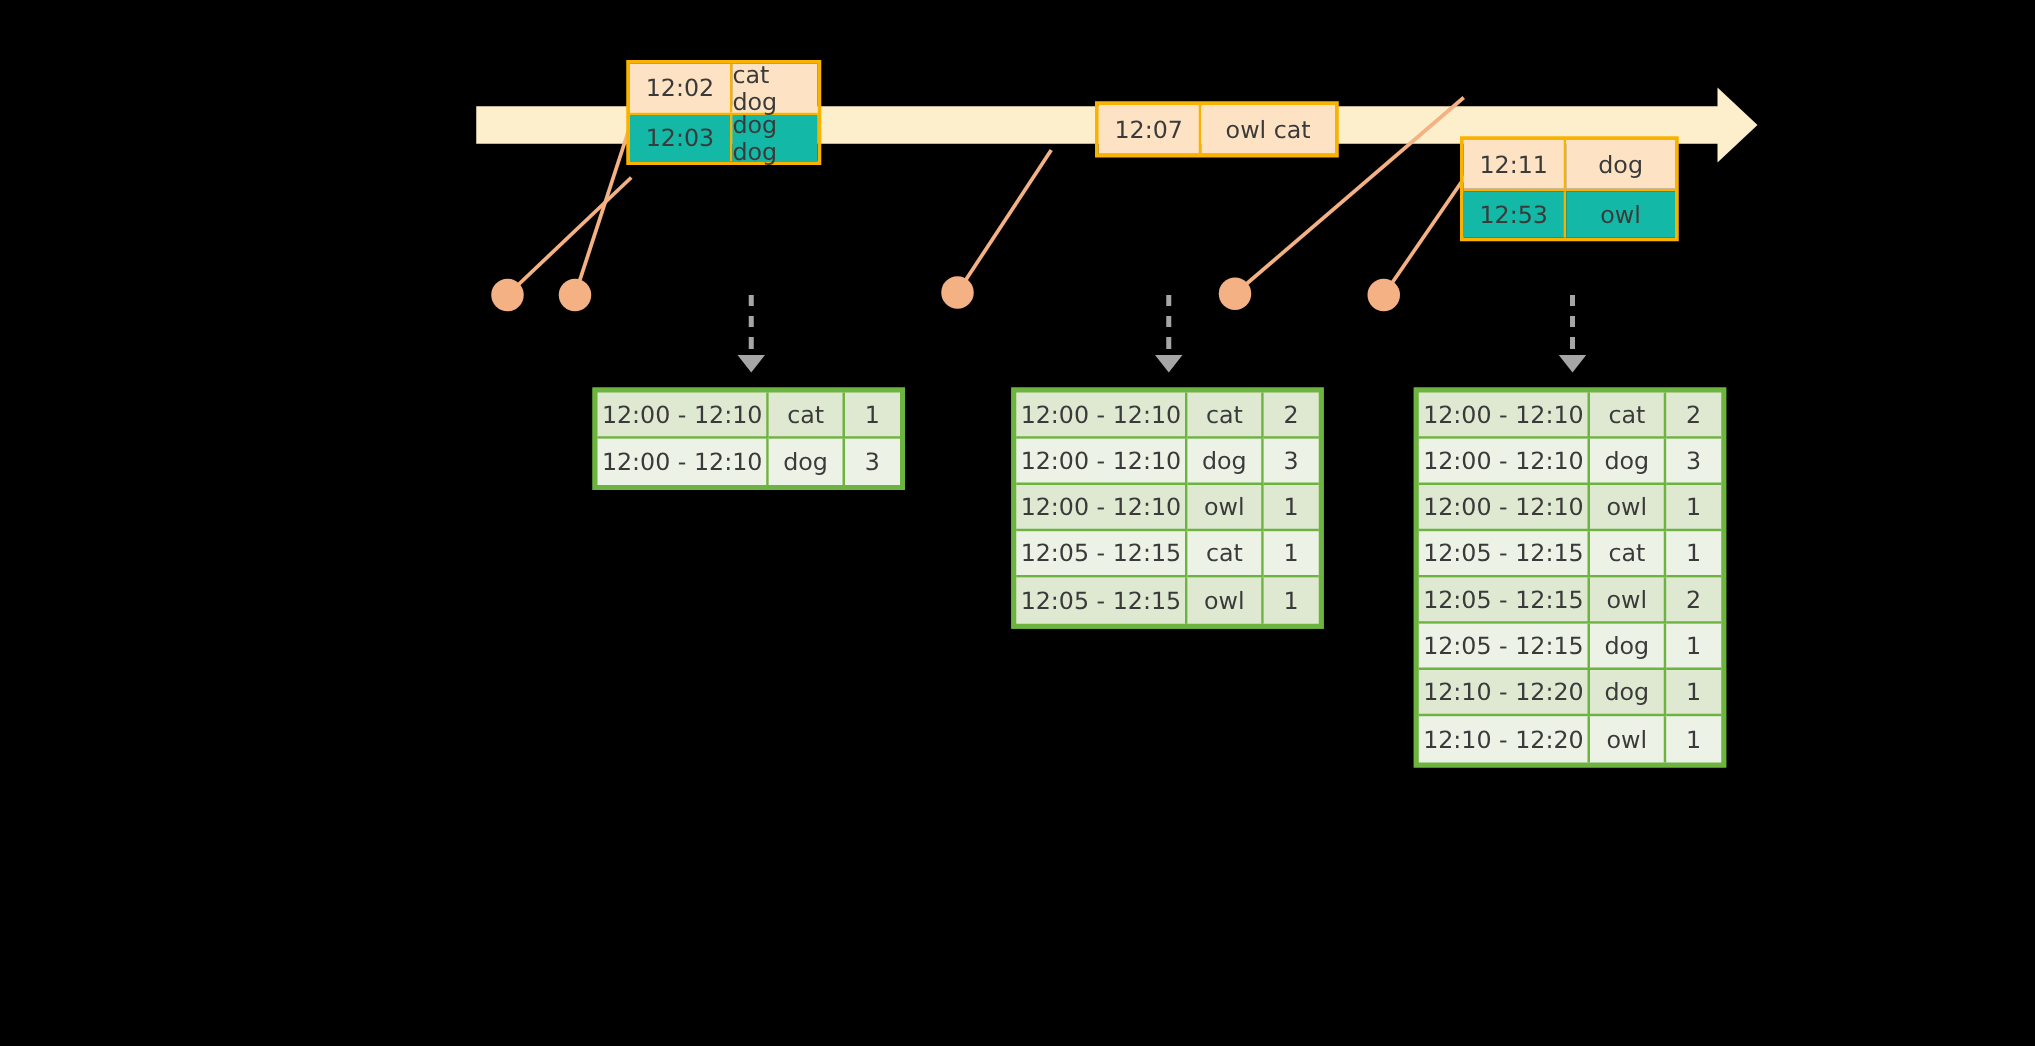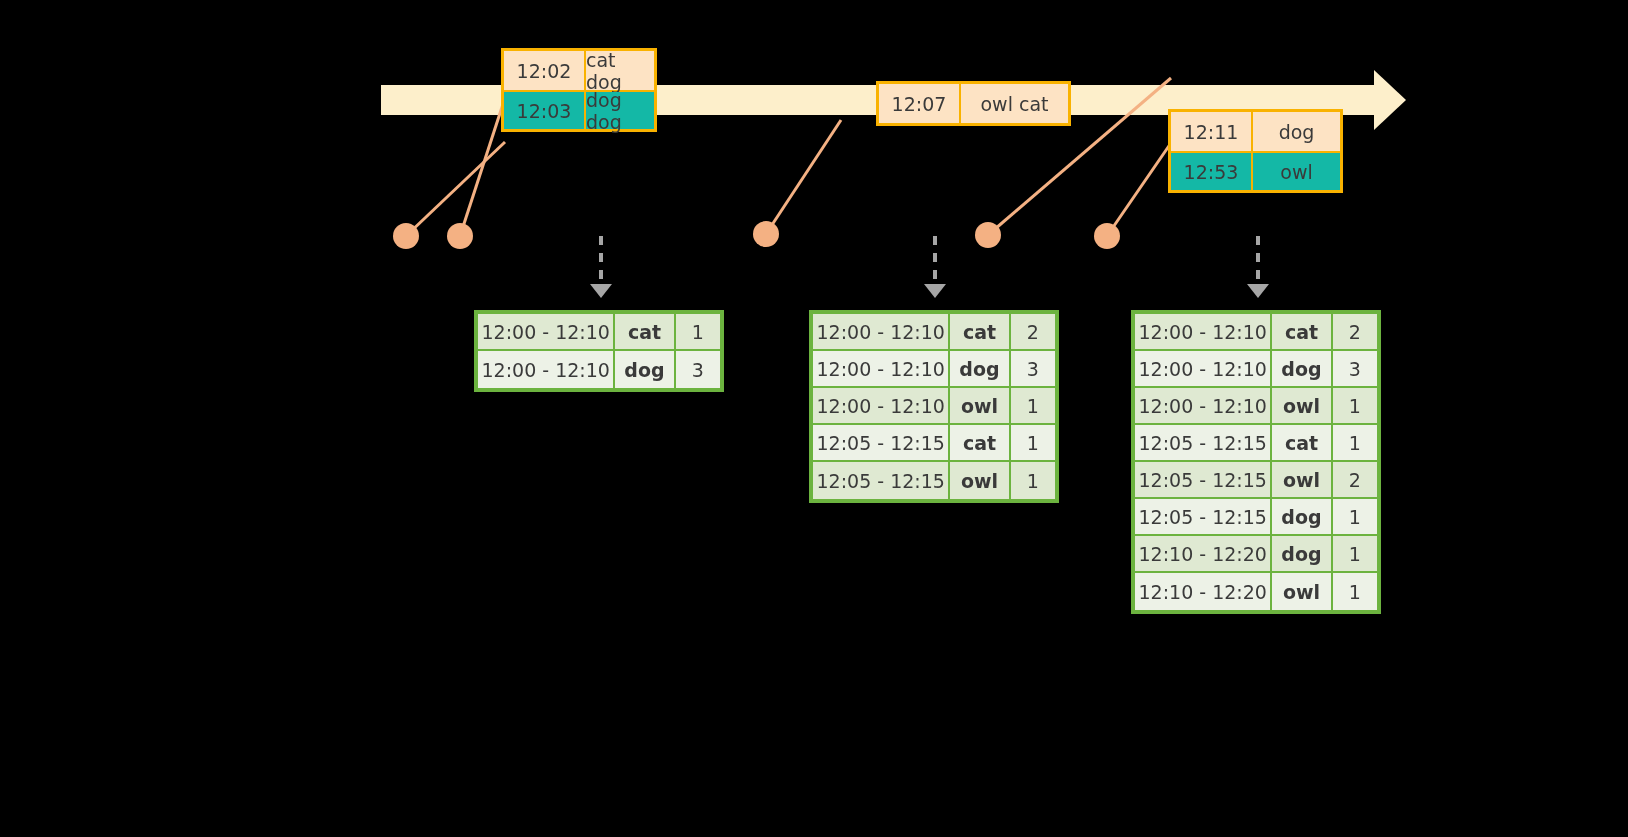--- a/index.html
+++ b/index.html
@@ -41,21 +41,21 @@
       background:#6cb33f;}
   .rrow{display:flex;height:37px;box-sizing:border-box;}
   .rrow .rc{display:flex;align-items:center;justify-content:center;
       font-size:19px;color:#3a3a3a;box-sizing:border-box;
       border-right:2px solid #6cb33f;border-bottom:2px solid #6cb33f;}
   .rrow .rc:last-child{border-right:none;}
   .rrow:last-child .rc{border-bottom:none;}
   .rrow.a .rc{background:#dfe9d2;}
   .rrow.b .rc{background:#edf2e7;}
   .rc.win{width:142px;}
-  .rc.word{width:62px;font-weight:bold;}
+  .rc.word{width:62px;}
   .rc.cnt{width:46px;}
 
   #tbl1{left:474px;top:310px;width:250px;}
   #tbl2{left:809px;top:310px;width:250px;}
   #tbl3{left:1131px;top:310px;width:250px;}
 
   
   .darrow{position:absolute;}
   .darrow .stem{position:absolute;left:3px;top:0;width:4px;height:50px;
       background:repeating-linear-gradient(to bottom,#a6a6a6 0 9px,transparent 9px 17px);}

